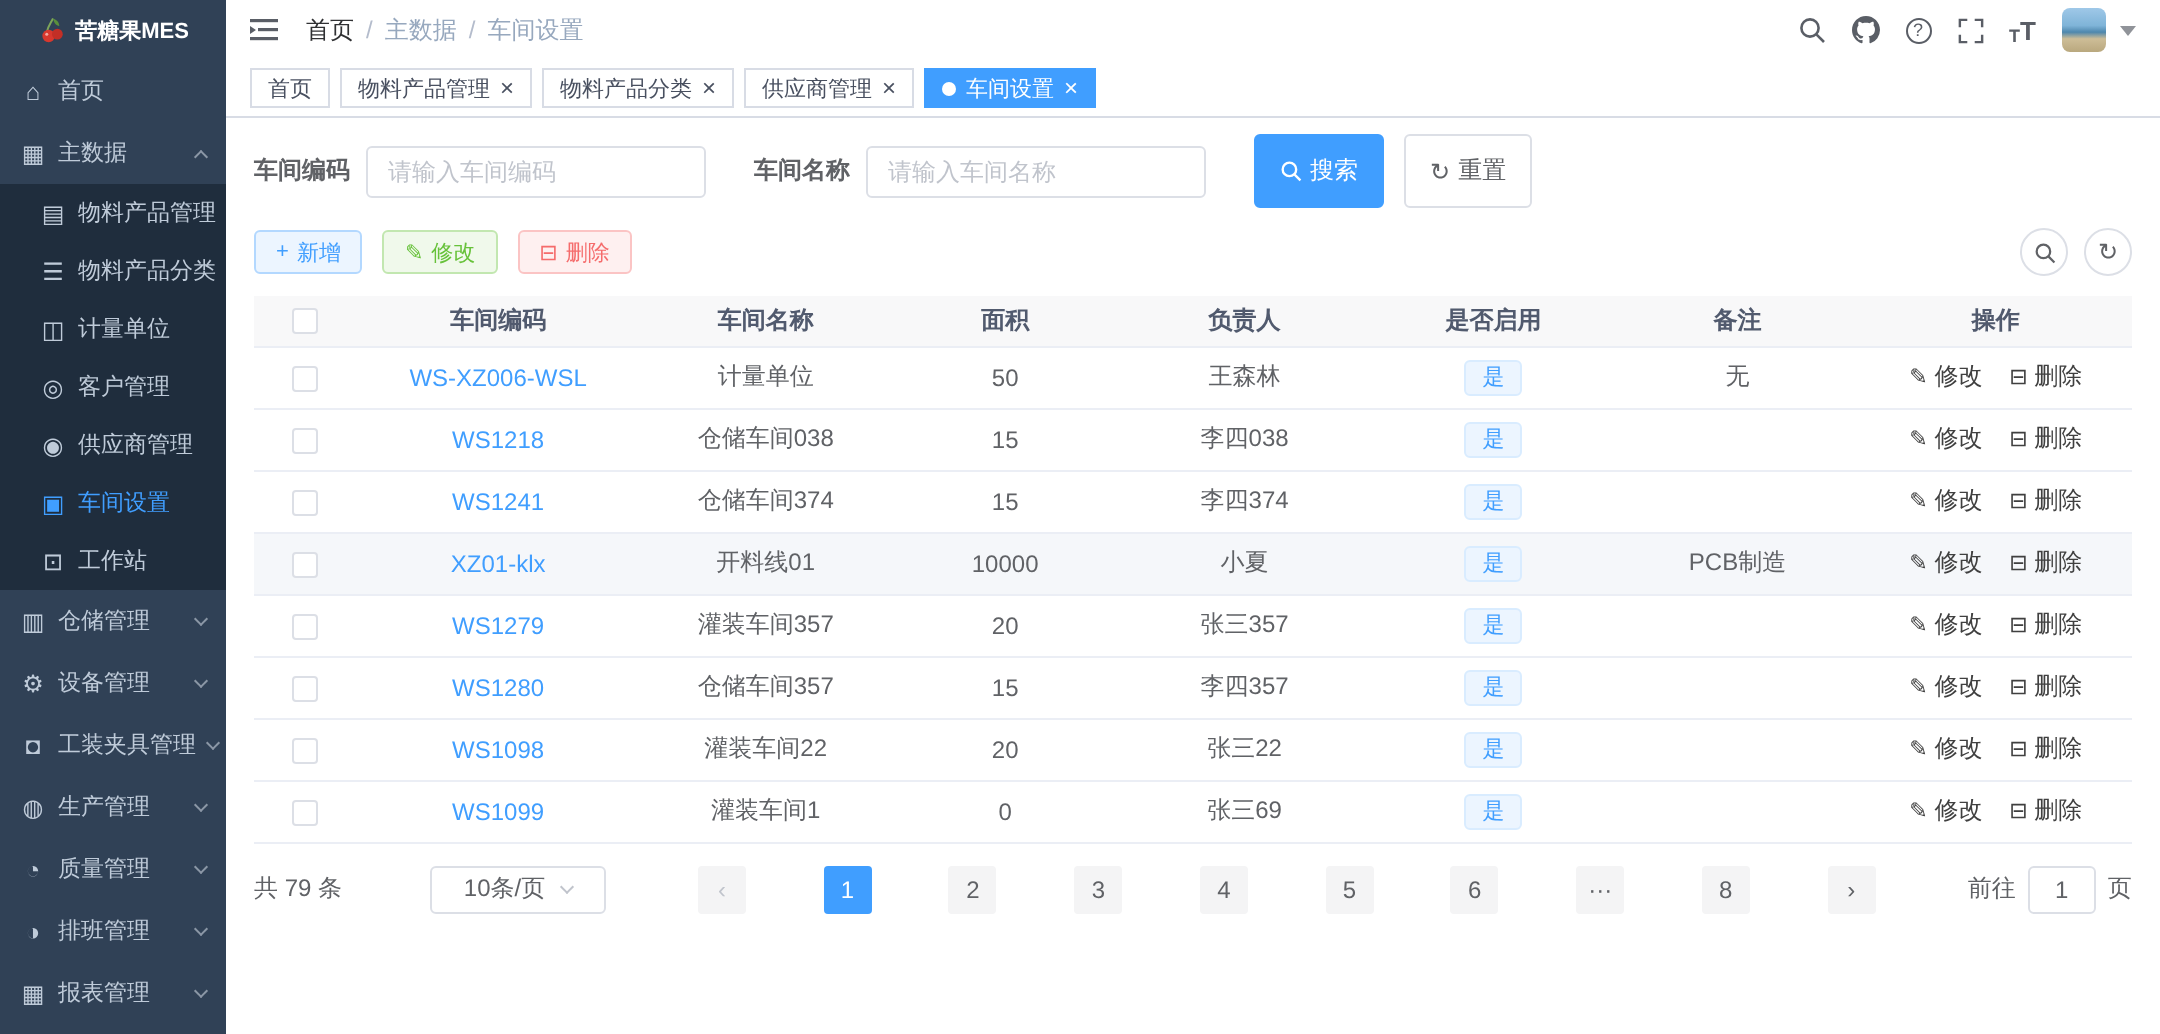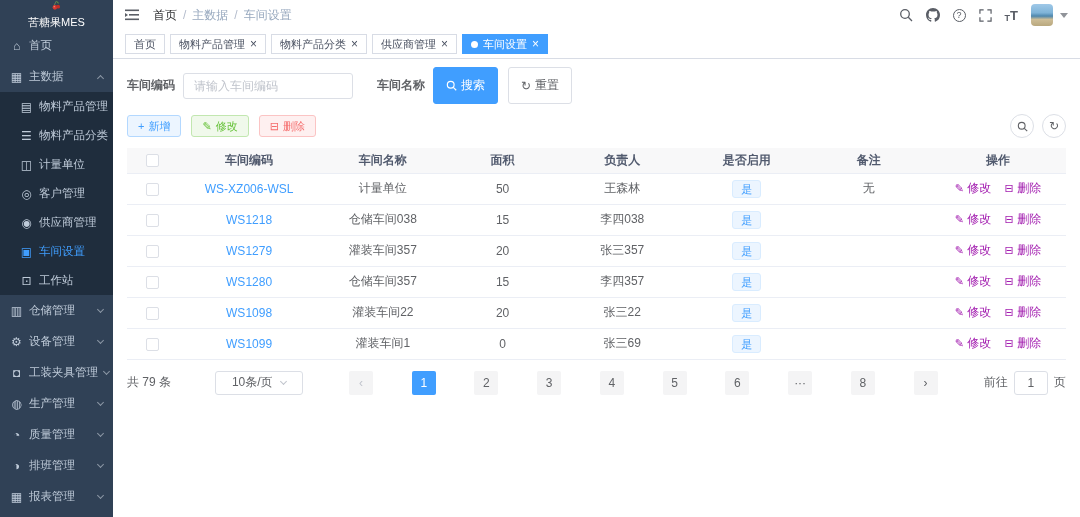--- a/index.html
+++ b/index.html
@@ -4,21 +4,21 @@
 <style>
   * { box-sizing: border-box; margin: 0; padding: 0; }
   html, body { width: 1080px; height: 517px; overflow: hidden; }
   body {
     display: flex;
     font-family: "Liberation Sans", "DejaVu Sans", sans-serif;
     font-size: 12px; color: #606266; background: #fff;
   }
   
   .sidebar { width: 113px; flex-shrink: 0; background: #304156; color: #bfcbd9; display: flex; flex-direction: column; overflow: hidden; }
-  .logo { height: 30px; display: flex; align-items: center; justify-content: center; gap: 4px; color: #fff; font-weight: normal; font-size: 11px; white-space: nowrap; flex-direction: column; }
+  .logo { height: 30px; display: flex; align-items: center; justify-content: center; gap: 4px; color: #fff; font-weight: bold; font-size: 11px; white-space: nowrap; }
   .menu-item { height: 31px; display: flex; align-items: center; gap: 6px; padding: 0 10px; font-size: 11.5px; cursor: pointer; white-space: nowrap; }
   .menu-item .mi { width: 13px; text-align: center; font-size: 12px; flex-shrink: 0; }
   .submenu { background: #1f2d3d; }
   .submenu .menu-item { height: 29px; padding-left: 20px; }
   .menu-item.active { color: #409eff; }
   .chev { width: 5px; height: 5px; border-right: 1px solid #8b97a6; border-bottom: 1px solid #8b97a6; margin-left: auto; flex-shrink: 0; }
   .chev.down { transform: rotate(45deg); margin-top: -3px; }
   .chev.up { transform: rotate(-135deg); margin-top: 3px; }
   
   .main { flex: 1; min-width: 0; display: flex; flex-direction: column; background: #fff; }
@@ -58,21 +58,21 @@
   .toolbar-right { margin-left: auto; display: flex; gap: 8px; }
   .circle-btn { width: 24px; height: 24px; border-radius: 50%; border: 1px solid #dcdfe6; background: #fff; display: flex; align-items: center; justify-content: center; color: #606266; cursor: pointer; font-size: 12px; }
   
   table { width: 100%; border-collapse: collapse; table-layout: fixed; }
   thead th { background: #f8f8f9; color: #515a6e; font-weight: bold; font-size: 12px; height: 25px; text-align: center; border-bottom: 1px solid #ebeef5; }
   tbody td { height: 31px; text-align: center; font-size: 12px; color: #606266; border-bottom: 1px solid #ebeef5; overflow: hidden; white-space: nowrap; }
   tbody tr.highlighted { background: #f5f7fa; }
   .code-link { color: #409eff; cursor: pointer; }
   .checkbox { display: inline-block; width: 13px; height: 13px; border: 1px solid #dcdfe6; border-radius: 2px; background: #fff; vertical-align: middle; cursor: pointer; }
   .tag { display: inline-block; background: #ecf5ff; border: 1px solid #d9ecff; color: #409eff; border-radius: 3px; font-size: 11px; line-height: 16px; padding: 0 8px; }
-  .op-link { color: #a21caf; cursor: pointer; margin: 0 5px; white-space: nowrap; }
+  .op-link { color: #404040; cursor: pointer; margin: 0 5px; white-space: nowrap; }
   .op-ic { font-size: 11px; }
   
   .pagination { display: flex; align-items: center; justify-content: space-between; margin-top: 11px; color: #606266; }
   .pg-total { margin-right: 10px; }
   .pg-select { width: 88px; height: 24px; border: 1px solid #dcdfe6; border-radius: 3px; display: flex; align-items: center; justify-content: center; gap: 8px; margin-right: 10px; cursor: pointer; }
   .pg-select .chev2 { width: 5px; height: 5px; border-right: 1px solid #c0c4cc; border-bottom: 1px solid #c0c4cc; transform: rotate(45deg); margin-top: -3px; }
   .page-btn { min-width: 24px; height: 24px; line-height: 24px; background: #f4f4f5; border-radius: 2px; text-align: center; margin: 0 2.5px; padding: 0 4px; cursor: pointer; font-size: 12px; color: #606266; }
   .page-btn.active { background: #409eff; color: #fff; }
   .page-btn.prev { color: #c0c4cc; }
   .pg-goto { display: flex; align-items: center; gap: 6px; margin-left: 10px; }
@@ -243,20 +243,21 @@
       <span class="close">×</span>
     </span>
   </div>
 
   <div class="content">
 
     <div class="search-row">
       <label>车间编码</label>
       <input class="search-input" placeholder="请输入车间编码" style="">
       <label>车间名称</label>
+      <input class="search-input" placeholder="请输入车间名称" style="">
       <button class="btn btn-primary">
         <svg width="11" height="11" viewBox="0 0 14 14">
             <circle cx="6" cy="6" r="4.3" fill="none" stroke="#fff" stroke-width="1.5"></circle>
             <line x1="9.3" y1="9.3" x2="13" y2="13" stroke="#fff" stroke-width="1.5"></line>
           </svg>
         <span>搜索</span>
       </button>
       <button class="btn btn-default">
         <span>↻</span>
         <span>重置</span>
@@ -336,21 +337,47 @@
     <td>李四038</td>
     <td><span class="tag">是</span></td>
     <td></td>
     <td>
       <span class="op-link"><span class="op-ic">✎</span> <span>修改</span></span>
       <span class="op-link"><span class="op-ic">⊟</span> <span>删除</span></span>
     </td>
   </tr>
 
 
-
+  <tr>
+    <td><span class="checkbox"></span></td>
+    <td><span class="code-link">WS1241</span></td>
+    <td>仓储车间374</td>
+    <td>15</td>
+    <td>李四374</td>
+    <td><span class="tag">是</span></td>
+    <td></td>
+    <td>
+      <span class="op-link"><span class="op-ic">✎</span> <span>修改</span></span>
+      <span class="op-link"><span class="op-ic">⊟</span> <span>删除</span></span>
+    </td>
+  </tr>
+
+  <tr class="highlighted">
+    <td><span class="checkbox"></span></td>
+    <td><span class="code-link">XZ01-klx</span></td>
+    <td>开料线01</td>
+    <td>10000</td>
+    <td>小夏</td>
+    <td><span class="tag">是</span></td>
+    <td>PCB制造</td>
+    <td>
+      <span class="op-link"><span class="op-ic">✎</span> <span>修改</span></span>
+      <span class="op-link"><span class="op-ic">⊟</span> <span>删除</span></span>
+    </td>
+  </tr>
 
   <tr>
     <td><span class="checkbox"></span></td>
     <td><span class="code-link">WS1279</span></td>
     <td>灌装车间357</td>
     <td>20</td>
     <td>张三357</td>
     <td><span class="tag">是</span></td>
     <td></td>
     <td>

